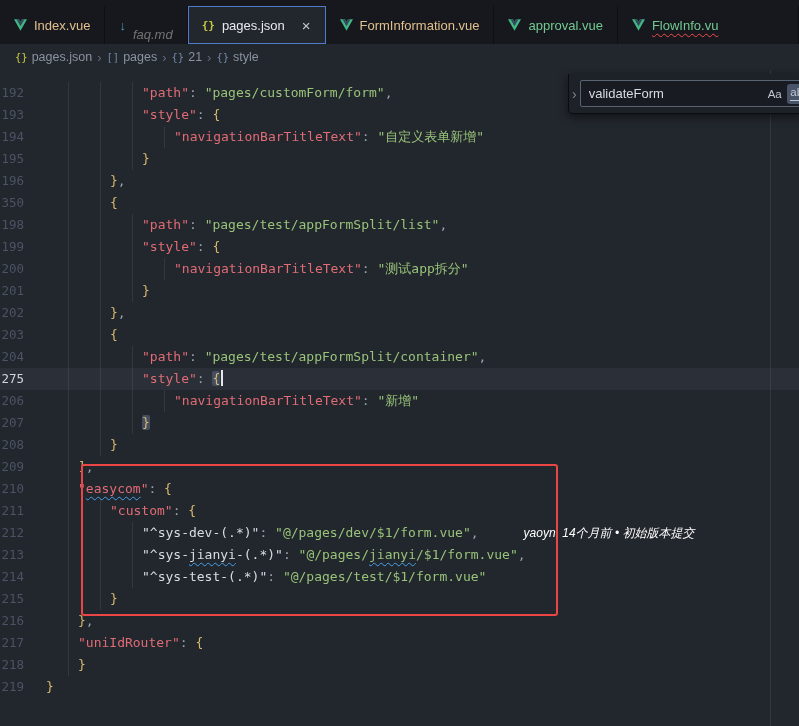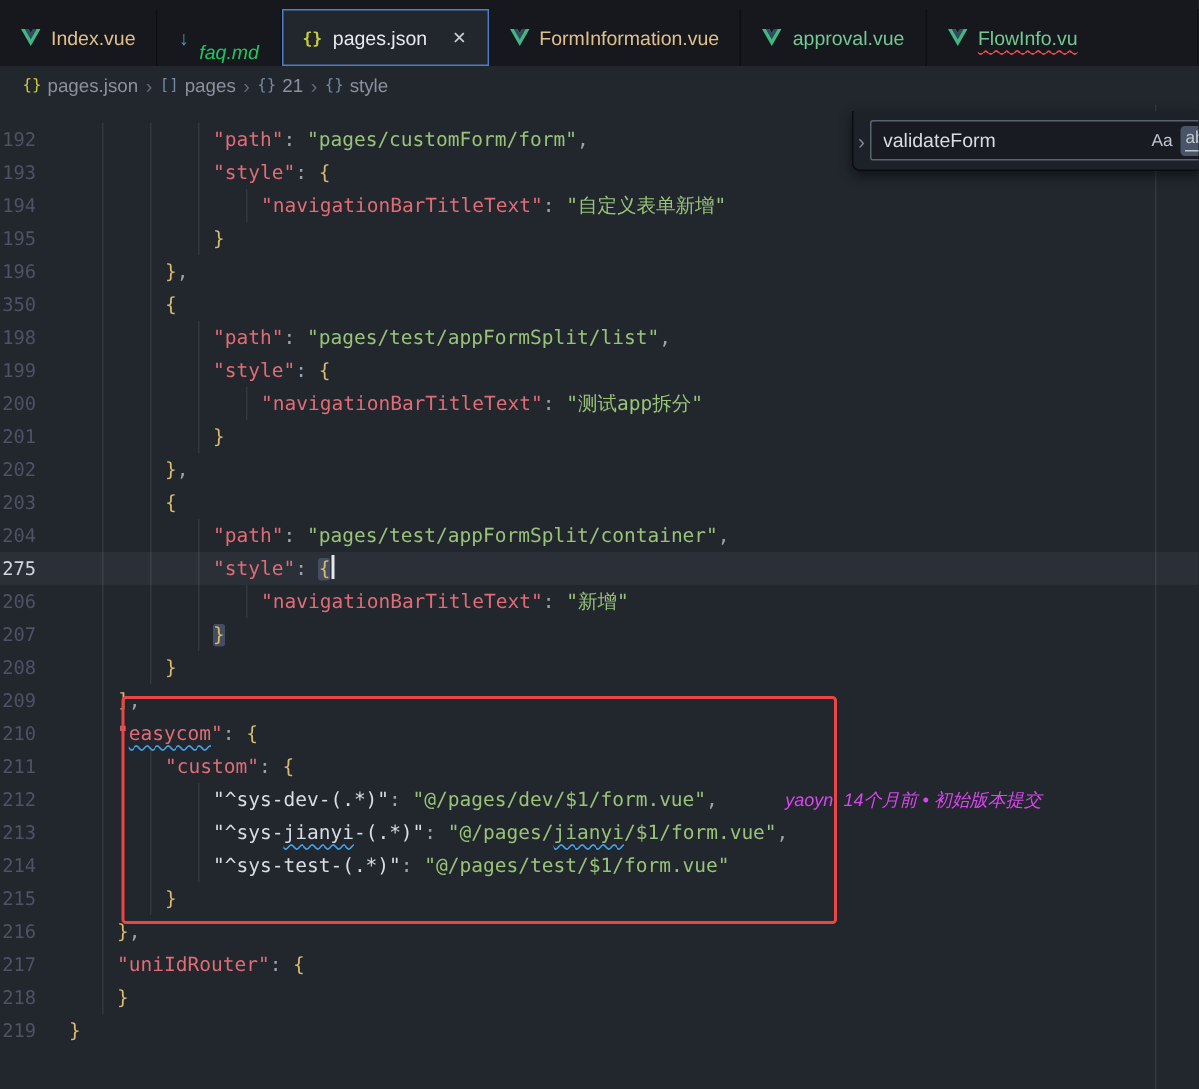--- a/index.html
+++ b/index.html
@@ -15,21 +15,21 @@
   .tab{
     display:flex; align-items:center; gap:7px; height:38px; padding:0 14px;
     border-right:1px solid #0d0f12; background:#16181d; cursor:pointer; flex:none;
     white-space:nowrap;
   }
   .tab:last-child{ flex:1; }
   .tab.active{ background:#22262d; outline:1px solid #4e7cc9; outline-offset:-1px; }
   .tab-label{ font-size:13px; color:#9aa2ae; }
   .st-modified{ color:#e2c08d; }
   .st-added{ color:#73c991; }
-  .st-plain{ color:#22c55e;margin-top:19px; }
+  .st-plain{ color:#737373;margin-top:19px; }
   .st-active{ color:#e8eaee; }
   .italic{ font-style:italic; }
   .err-underline{ text-decoration:underline; text-decoration-style:wavy;
     text-decoration-color:#f14c4c; text-decoration-thickness:1px; text-underline-offset:3px; }
   .tab-close{ color:#c8cdd6; font-size:15px; margin-left:10px; line-height:1; }
   .ficon{ display:inline-flex; align-items:center; font-weight:bold; }
   .ficon.md{ color:#519aba; font-size:13px; }
   .ficon.json{ color:#cbcb41; font-family:"DejaVu Sans Mono",monospace; font-size:11px; }
 
   
@@ -53,21 +53,21 @@
   .tk-key{ color:#e06c75; }
   .tk-keyl{ color:#d8dce3; }
   .tk-str{ color:#98c379; }
   .tk-brc{ color:#d7ba6d; }
   .tk-pun{ color:#9aa2af; }
   .tk-wavy{ text-decoration:underline; text-decoration-style:wavy;
     text-decoration-color:#45a2e8; text-decoration-thickness:1px; text-underline-offset:3px; }
   .tk-match{ background:#454e60; border-radius:2px; }
   .tk-cursor{ display:inline-block; width:2px; height:16px; background:#e4e7eb;
     vertical-align:-3px; margin-left:1px; }
-  .tk-blame{ color:#d946ef; font-style:italic; margin-left:45px; font-size:12px;
+  .tk-blame{ color:#ffffff; font-style:italic; margin-left:45px; font-size:12px;
     font-family:"Liberation Sans",sans-serif; }
 
   #annotation-rect{ position:absolute; left:81px; top:464px; width:477px; height:152px;
     border:2px solid #ec4545; border-radius:3px; pointer-events:none; z-index:4; }
 
   #ruler{ position:absolute; left:770px; top:70px; bottom:0; width:1px;
     background:rgba(171,178,191,0.12); z-index:1; }
 
   
   #find{ position:absolute; top:74px; left:568px; width:233px; height:40px;

